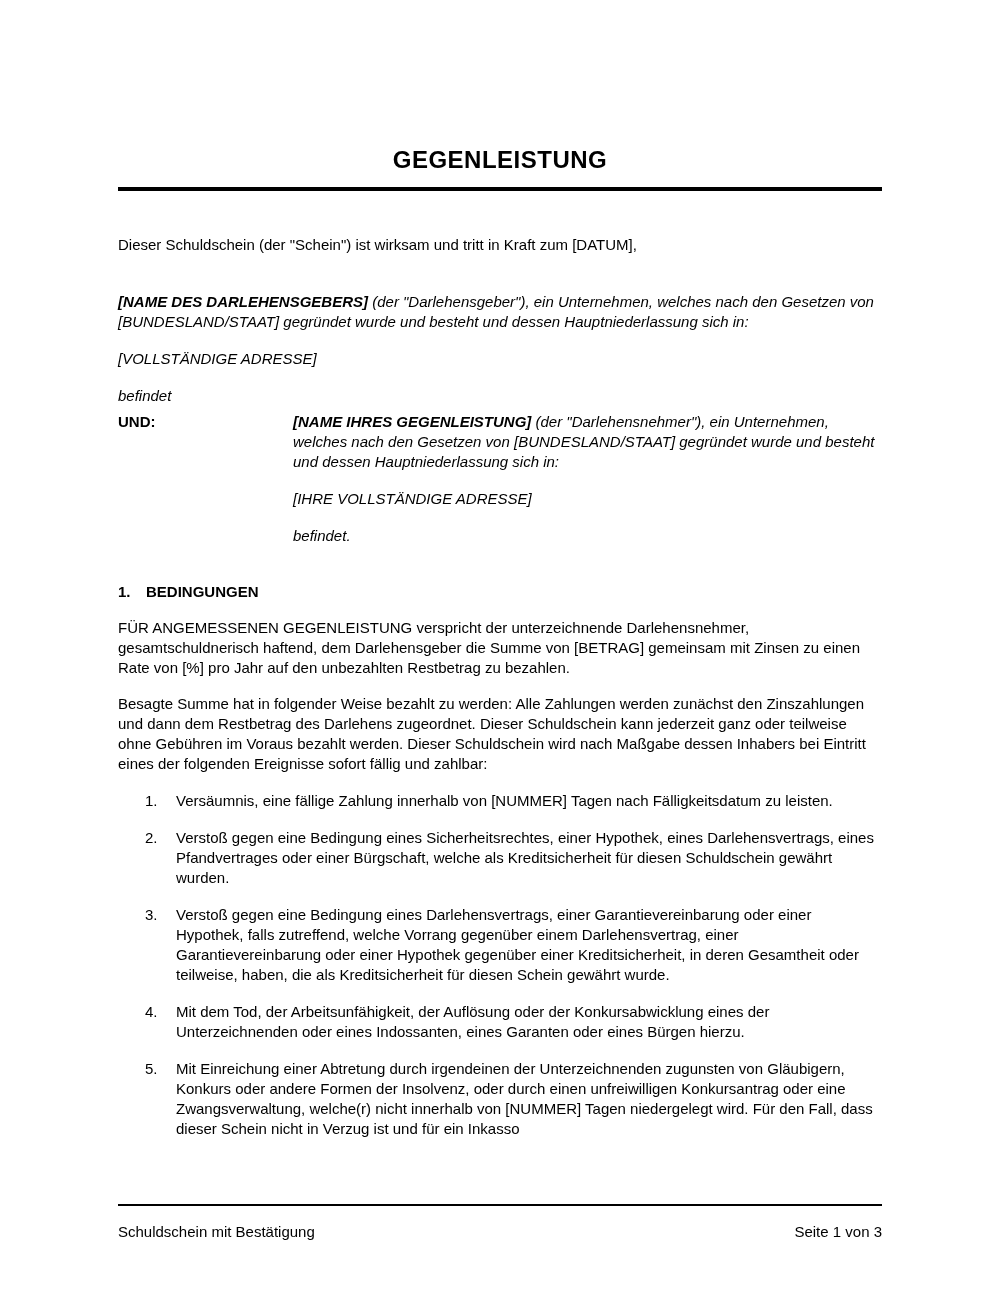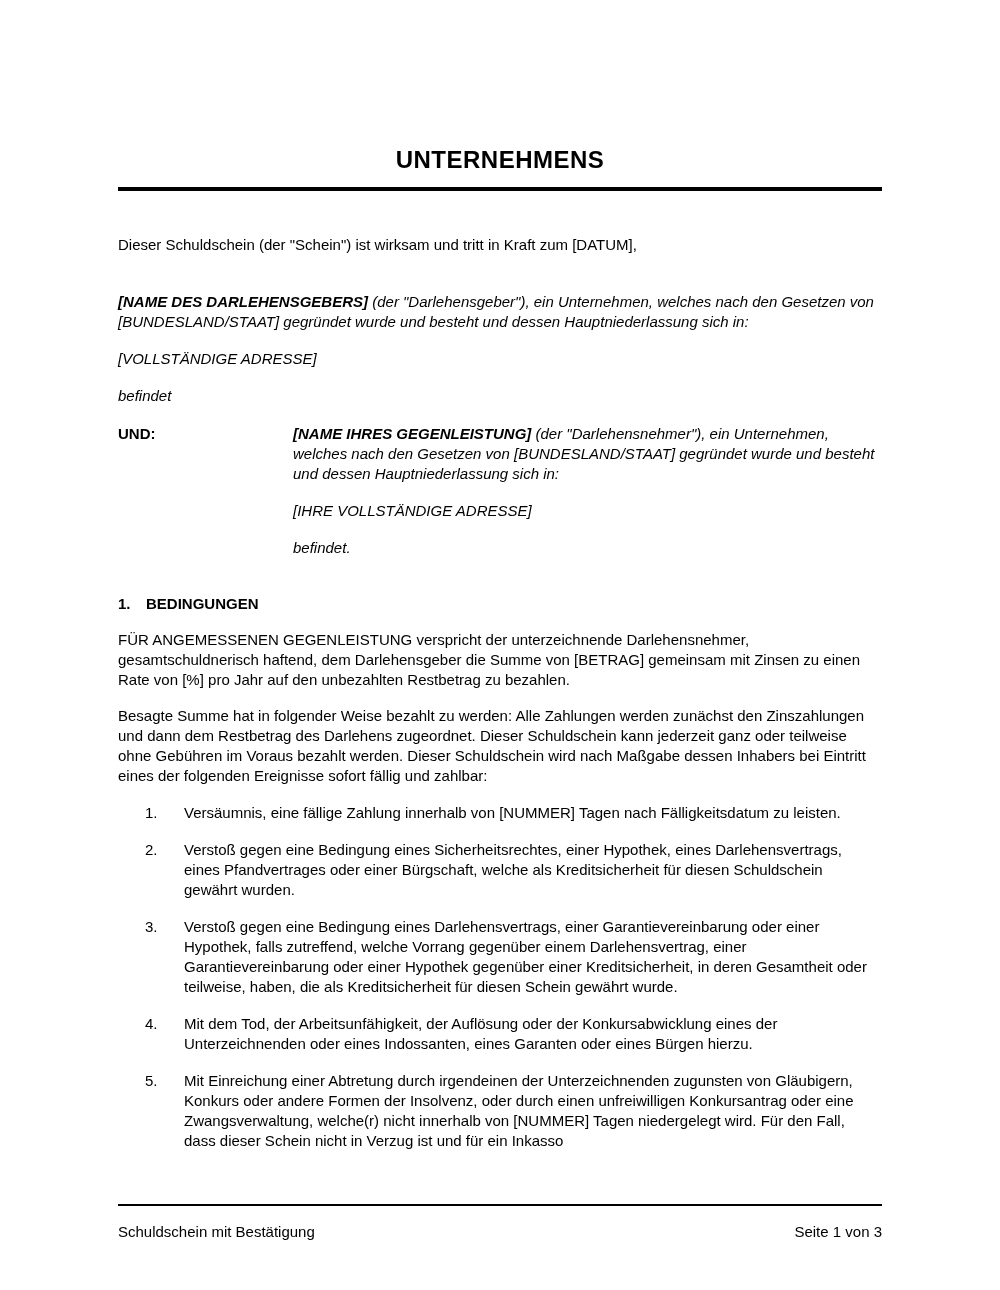--- a/index.html
+++ b/index.html
@@ -27,55 +27,55 @@
     letter-spacing: 0.5px;
   }
   .title-rule {
     height: 4px;
     background: #000000;
     margin-top: 13px;
   }
   .intro { margin: 44px 0 0 0; }
 
   .party { display: flex; margin-top: 37px; }
-  .party + .party { margin-top: 18px; }
+  .party + .party { margin-top: 6px; }
   .party-label { width: 175px; flex-shrink: 0; font-weight: bold; }
   .party-body { flex: 1; }
   .party-body p { margin: 0; font-style: italic; }
   .party-addr { margin-top: 17px !important; }
   .party-suffix { margin-top: 17px !important; }
 
   .section-heading { margin-top: 36px; font-weight: bold; display: flex; }
   .section-number { width: 28px; flex-shrink: 0; }
 
   .para { margin: 16px 0 0 0; }
 
   .clauses { margin-top: 2px; }
   .clause { position: relative; padding-left: 58px; margin-top: 17px; }
   .clause-num { position: absolute; left: 27px; top: 0; }
-  .clause p { margin: 8px; }
+  .clause p { margin: 0; }
 
   .footer {
     position: absolute;
     left: 118px;
     right: 118px;
     top: 1204px;
     border-top: 2px solid #000000;
     padding-top: 16px;
     display: flex;
     justify-content: space-between;
   }
 </style>
 </head>
 <body>
 
 <div class="page">
   <div class="content">
 
-    <h1 class="doc-title">UNTERNEHMENS</h1>
+    <h1 class="doc-title">GEGENLEISTUNG</h1>
     <div class="title-rule"></div>
 
     <p class="intro">Dieser Schuldschein (der "Schein") ist wirksam und tritt in Kraft zum [DATUM],</p>
 
     <div class="party">
       <div class="party-body">
         <p><b>[NAME DES DARLEHENSGEBERS]</b><span> (der "Darlehensgeber"), ein Unternehmen, welches nach den Gesetzen von [BUNDESLAND/STAAT] gegründet wurde und besteht und dessen Hauptniederlassung sich in:</span></p>
         <p class="party-addr">[VOLLSTÄNDIGE ADRESSE]</p>
         <p class="party-suffix">befindet</p>
       </div>

